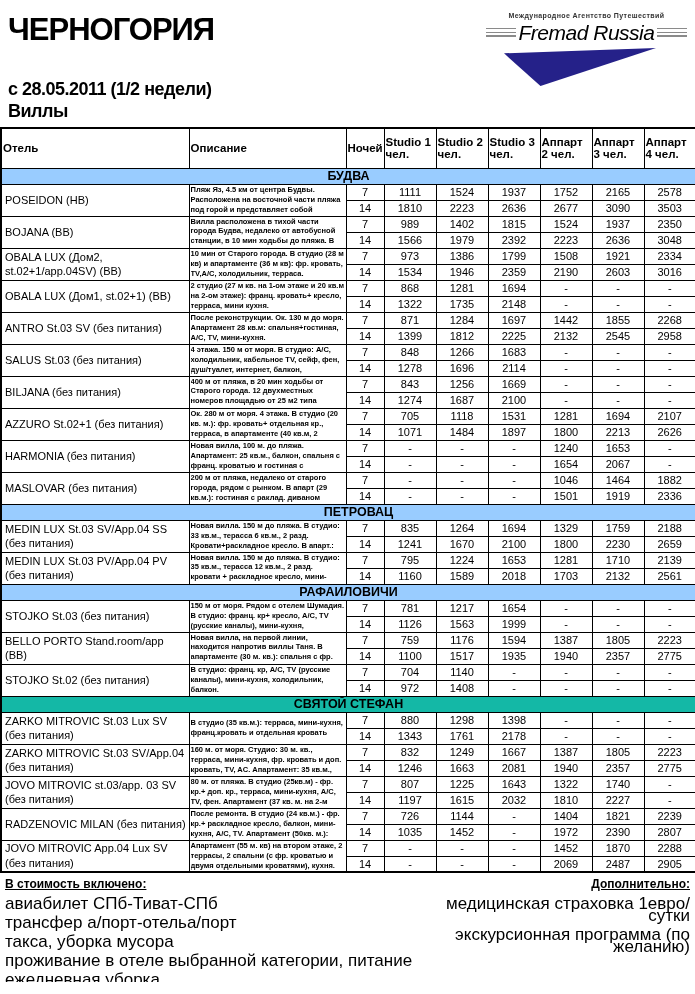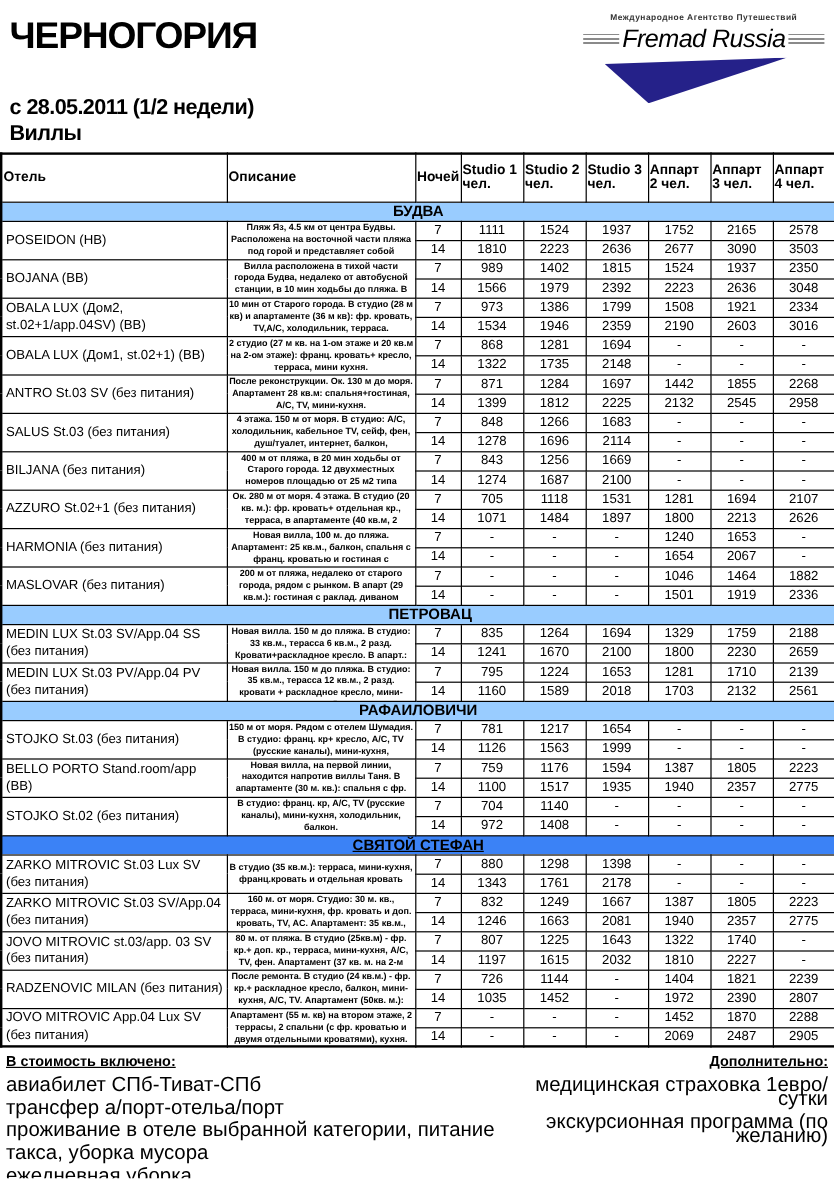--- a/index.html
+++ b/index.html
@@ -21,21 +21,21 @@
   
   table.price{border-collapse:collapse;table-layout:fixed;width:695px;border:2px solid #000;}
   table.price th, table.price td{border:1px solid #000;overflow:hidden;}
   thead tr{height:40px;}
   thead th{font-size:11.5px;font-weight:bold;text-align:left;vertical-align:middle;padding:0 1px;margin-top:48px;}
   tr.sub{height:16px;}
   tr.secrow{height:15px;}
   td.section{background:#99CCFF;font-weight:bold;font-size:12.5px;text-align:center;
              padding:0;line-height:15px;}
   td.hotel{font-size:11px;text-align:left;vertical-align:middle;padding:0 2px 0 3px;line-height:1.3;}
-  td.desc{font-size:7.5px;font-weight:bold;text-align:center;vertical-align:middle;padding:0 1px;}
+  td.desc{font-size:7.5px;font-weight:bold;vertical-align:middle;padding:0 1px;}
   td.desc .clip{max-height:31px;overflow:hidden;line-height:1.3;}
   td.num{font-size:11px;text-align:center;vertical-align:middle;padding:0;}
   
   .footer{display:flex;justify-content:space-between;padding:4px 5px 0 5px;}
   .foot-title{font-size:12px;font-weight:bold;text-decoration:underline;}
   .foot-col-right{text-align:right;}
   .foot-item{font-size:17px;margin-top:7px;line-height:12px;}
 </style>
 </head>
 <body>
@@ -417,21 +417,21 @@
         <tr class="sub">
           <td class="num">14</td>
           <td class="num">972</td>
           <td class="num">1408</td>
           <td class="num">-</td>
           <td class="num">-</td>
           <td class="num">-</td>
           <td class="num">-</td>
         </tr>
         <tr class="secrow">
-          <td colspan="9" class="section" style="background: #3b82f6; text-decoration: underline;">СВЯТОЙ СТЕФАН</td>
+          <td colspan="9" class="section" style="background: #14b8a6;">СВЯТОЙ СТЕФАН</td>
         </tr>
         <tr class="sub">
           <td rowspan="2" class="hotel">ZARKO MITROVIC St.03 Lux SV (без питания)</td>
           <td rowspan="2" class="desc">
             <div class="clip">В студио (35 кв.м.): терраса, мини-кухня, франц.кровать и отдельная кровать</div>
           </td>
           <td class="num">7</td>
           <td class="num">880</td>
           <td class="num">1298</td>
           <td class="num">1398</td>
@@ -538,22 +538,22 @@
         </tr>
       </tbody>
   </table>
 
   <div class="footer">
     <div class="foot-col-left">
       <div class="foot-title">В стоимость включено:</div>
       <div id="included-list">
           <div class="foot-item">авиабилет СПб-Тиват-СПб</div>
           <div class="foot-item">трансфер а/порт-отельа/порт</div>
+          <div class="foot-item">такса, уборка мусора</div>
           <div class="foot-item">проживание в отеле выбранной категории, питание</div>
-          <div class="foot-item">такса, уборка мусора</div>
           <div class="foot-item">ежедневная уборка</div>
           <div class="foot-item">смена постельного белья 2 раза в неделю, полотенец 2 раза в неделю</div>
         </div>
     </div>
     <div class="foot-col-right">
       <div class="foot-title">Дополнительно:</div>
       <div id="additional-list">
           <div class="foot-item">медицинская страховка 1евро/сутки</div>
           <div class="foot-item">экскурсионная программа (по желанию)</div>
         </div>

